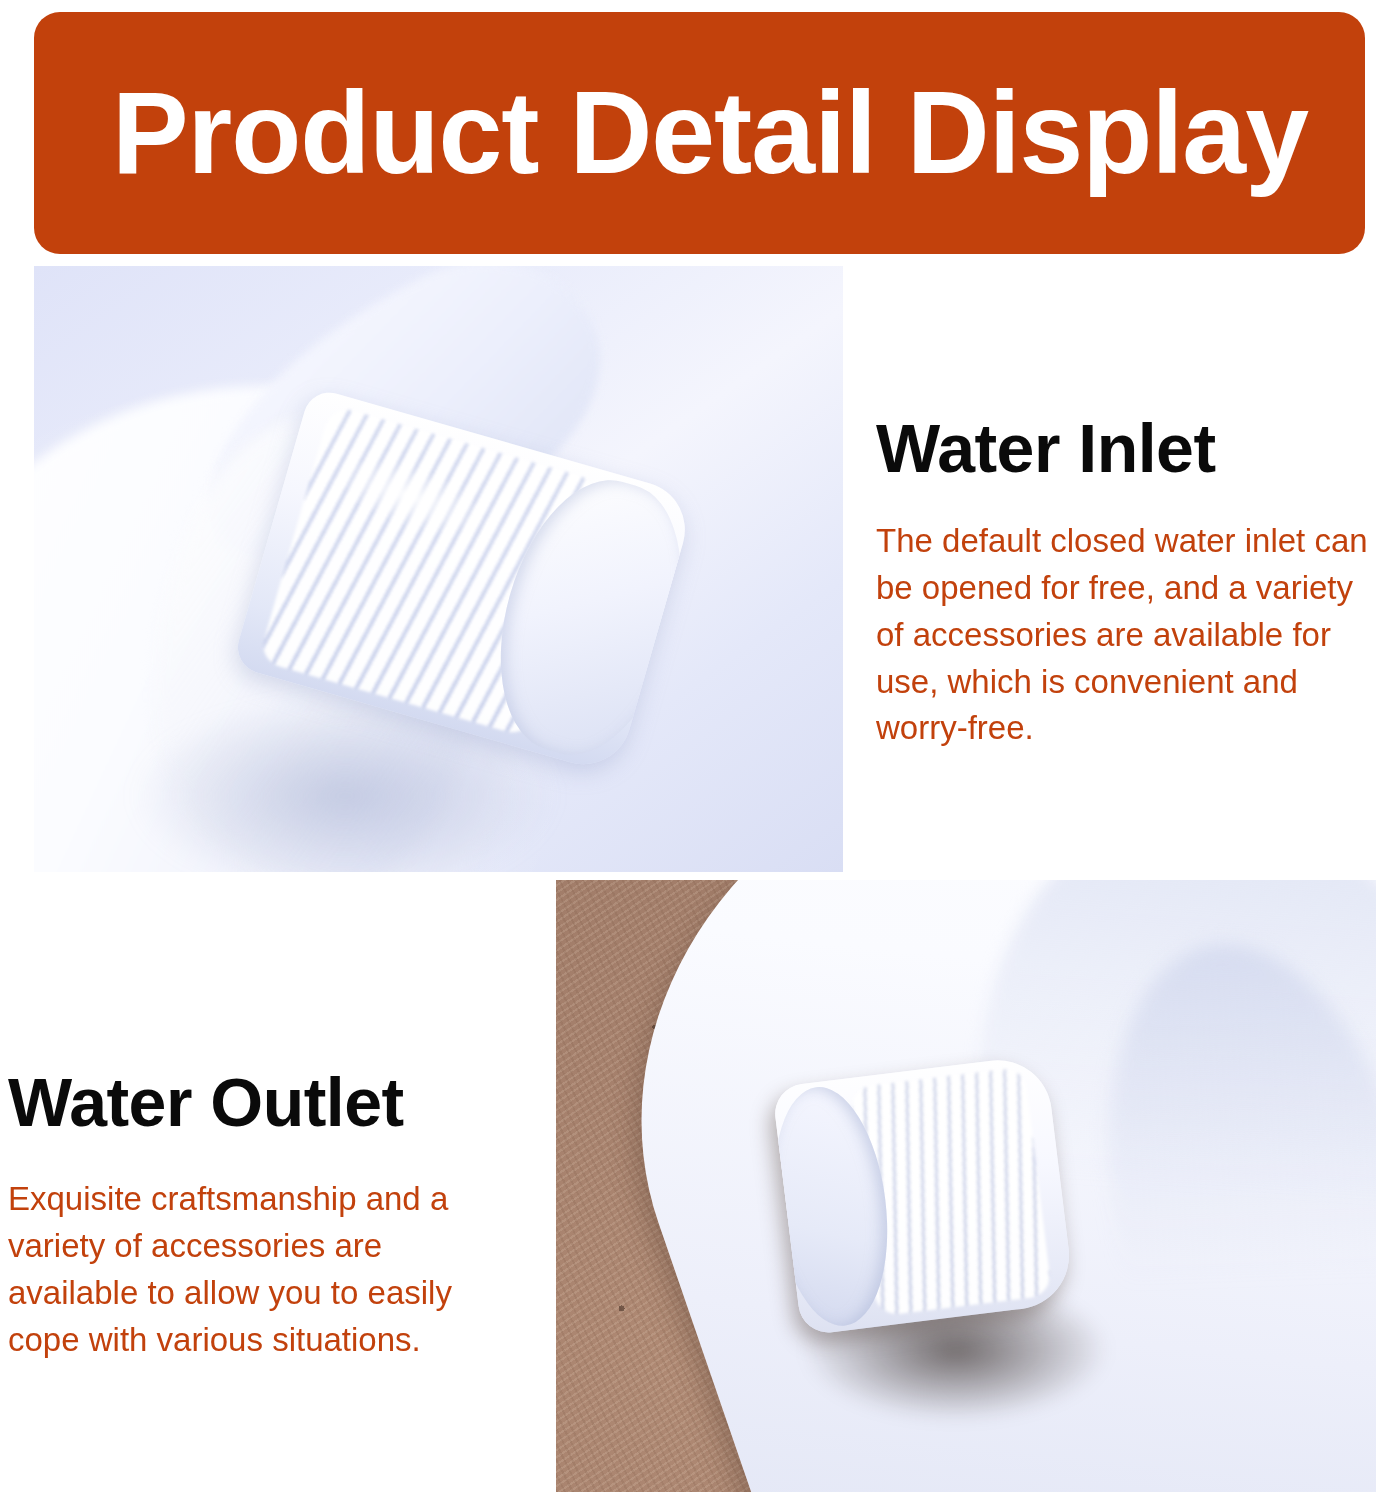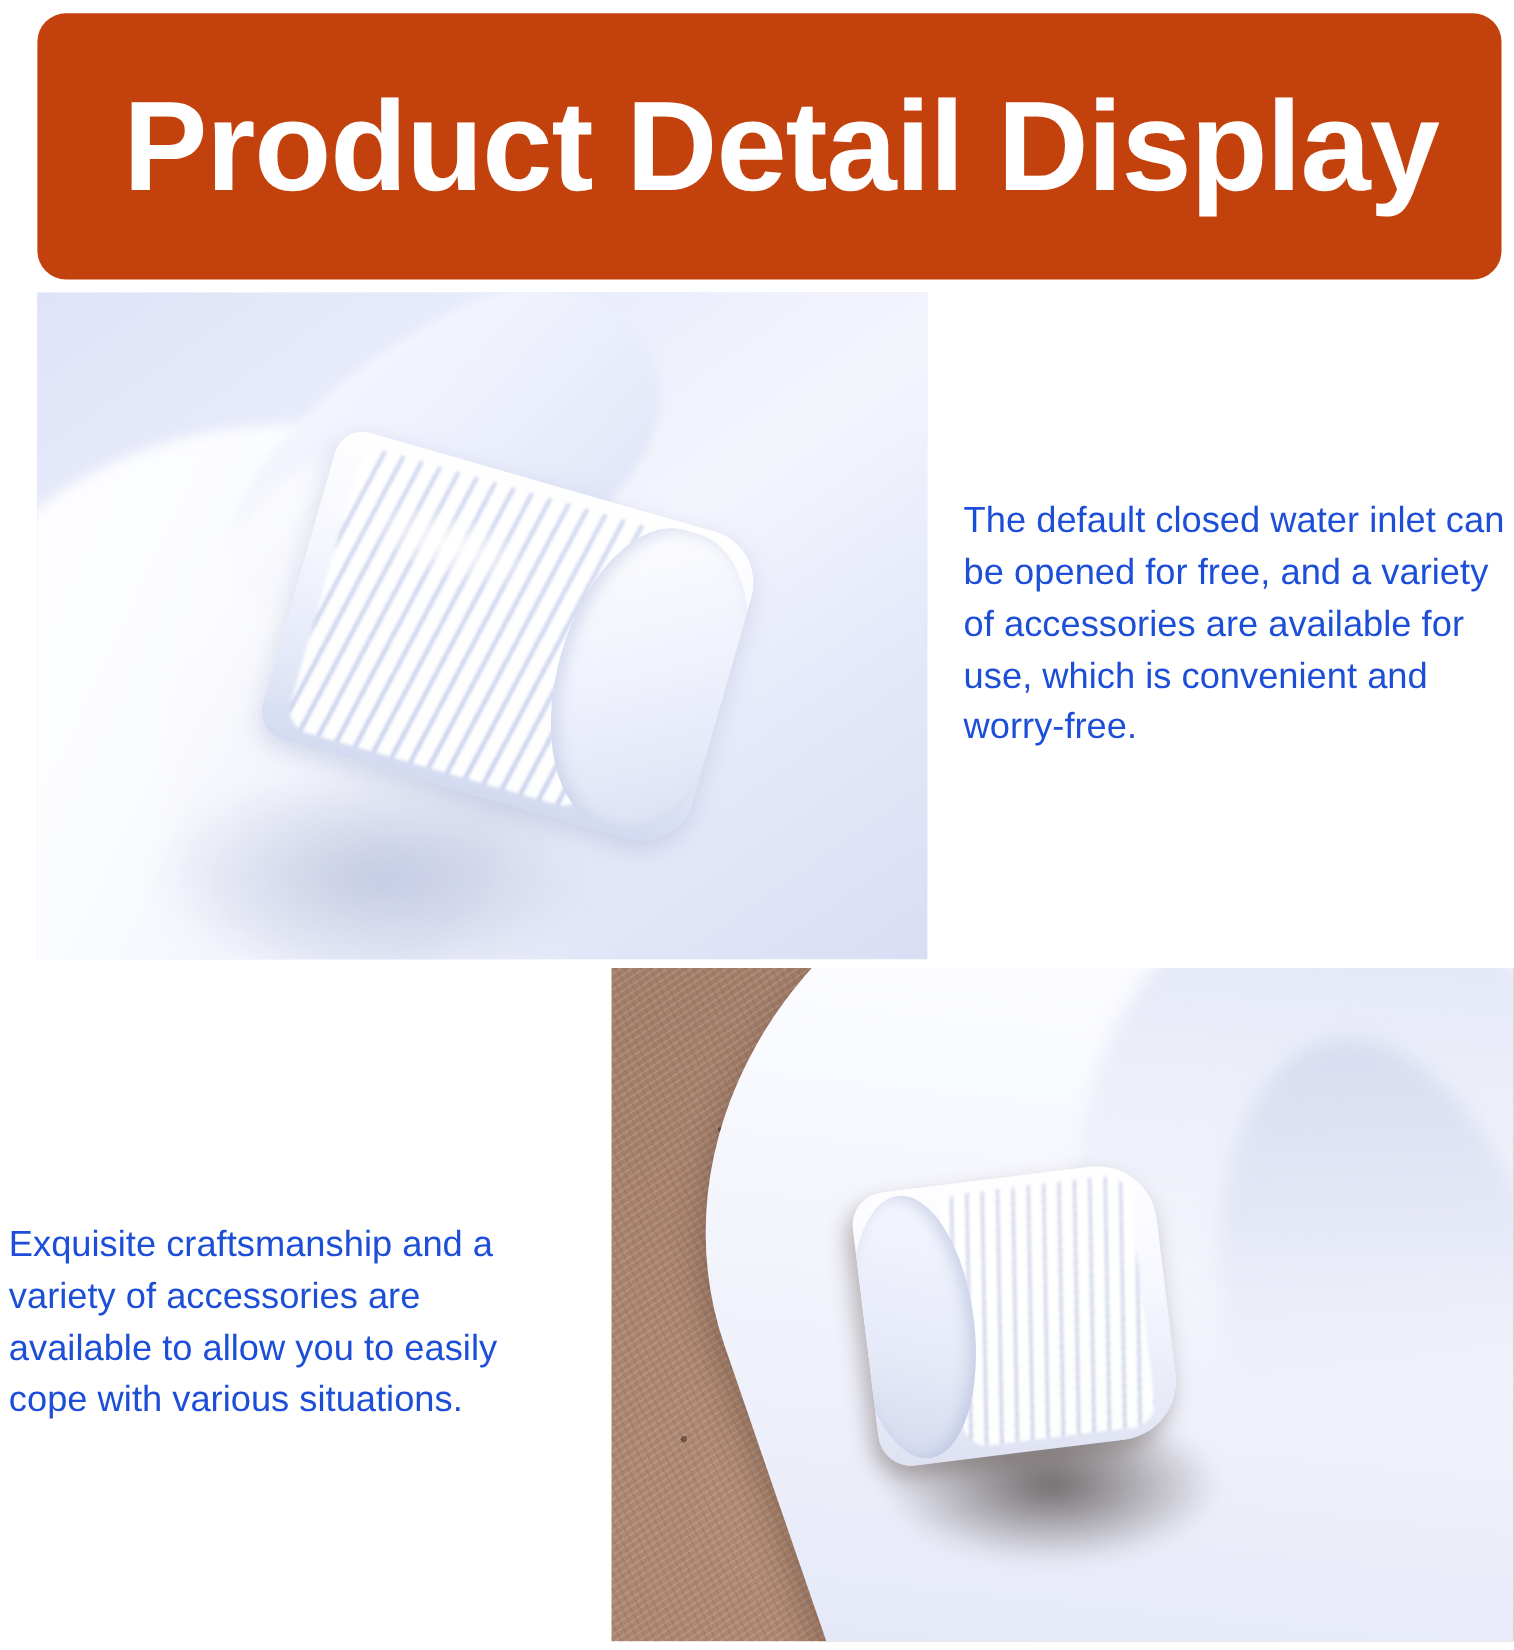--- a/index.html
+++ b/index.html
@@ -289,21 +289,21 @@
     font-size: 68px;
     font-weight: bold;
     color: #0a0a0a;
     line-height: 1.0;
     letter-spacing: -0.5px;
     white-space: nowrap;
     margin: 0;
   }
   .section-body {
     font-size: 33px;
-    color: #1d4ed8;
+    color: #c2410c;
     line-height: 1.42;
     margin: 0;
   }
 
   #inlet-text { left: 876px; top: 414px; width: 500px; }
   #inlet-text .section-body { margin-top: 36px; width: 496px; }
 
   #outlet-text { left: 8px; top: 1068px; width: 540px; }
   #outlet-text .section-body { margin-top: 40px; width: 470px; }
 </style>
@@ -323,20 +323,21 @@
   <div class="inlet-nozzle">
     <div class="nozzle-barrel">
       <div class="nozzle-threads"></div>
       <div class="nozzle-cap"></div>
     </div>
   </div>
   <div class="inlet-highlight"></div>
 </div>
 
 <div class="text-block" id="inlet-text">
+  <h2 class="section-heading">Water Inlet</h2>
   <p class="section-body">The default closed water inlet can be opened for free, and a variety of accessories are available for use, which is convenient and worry-free.</p>
 </div>
 
 <div id="photo-outlet">
   <div class="outlet-ground"></div>
   <div class="outlet-ground-speck"></div>
   <div class="outlet-darkwedge"></div>
   <div class="outlet-gravel"></div>
   <div class="outlet-bag"></div>
   <div class="outlet-bag-crease"></div>
@@ -344,14 +345,15 @@
   <div class="outlet-nozzle-shadow"></div>
   <div class="outlet-nozzle">
     <div class="nozzle-barrel">
       <div class="nozzle-threads"></div>
       <div class="nozzle-cap"></div>
     </div>
   </div>
 </div>
 
 <div class="text-block" id="outlet-text">
+  <h2 class="section-heading">Water Outlet</h2>
   <p class="section-body">Exquisite craftsmanship and a variety of accessories are available to allow you to easily cope with various situations.</p>
 </div>
 
 </body></html>

